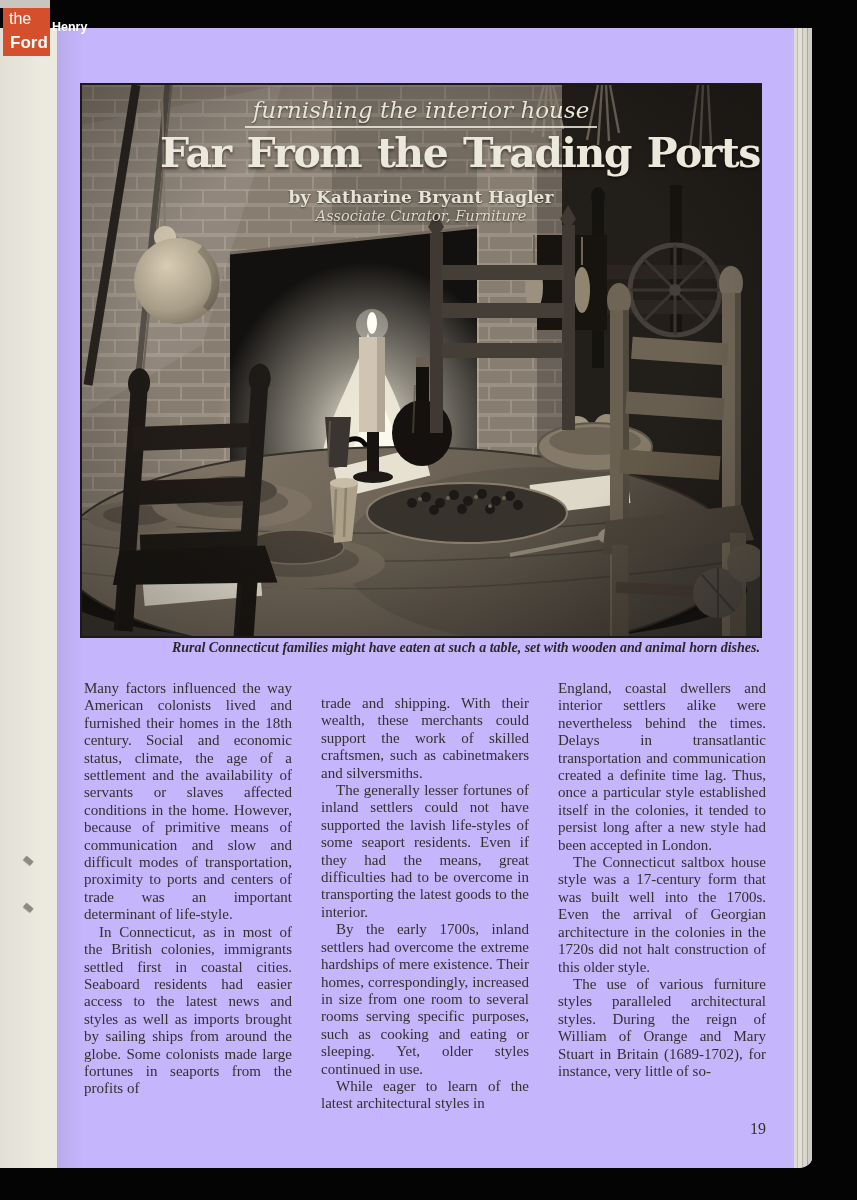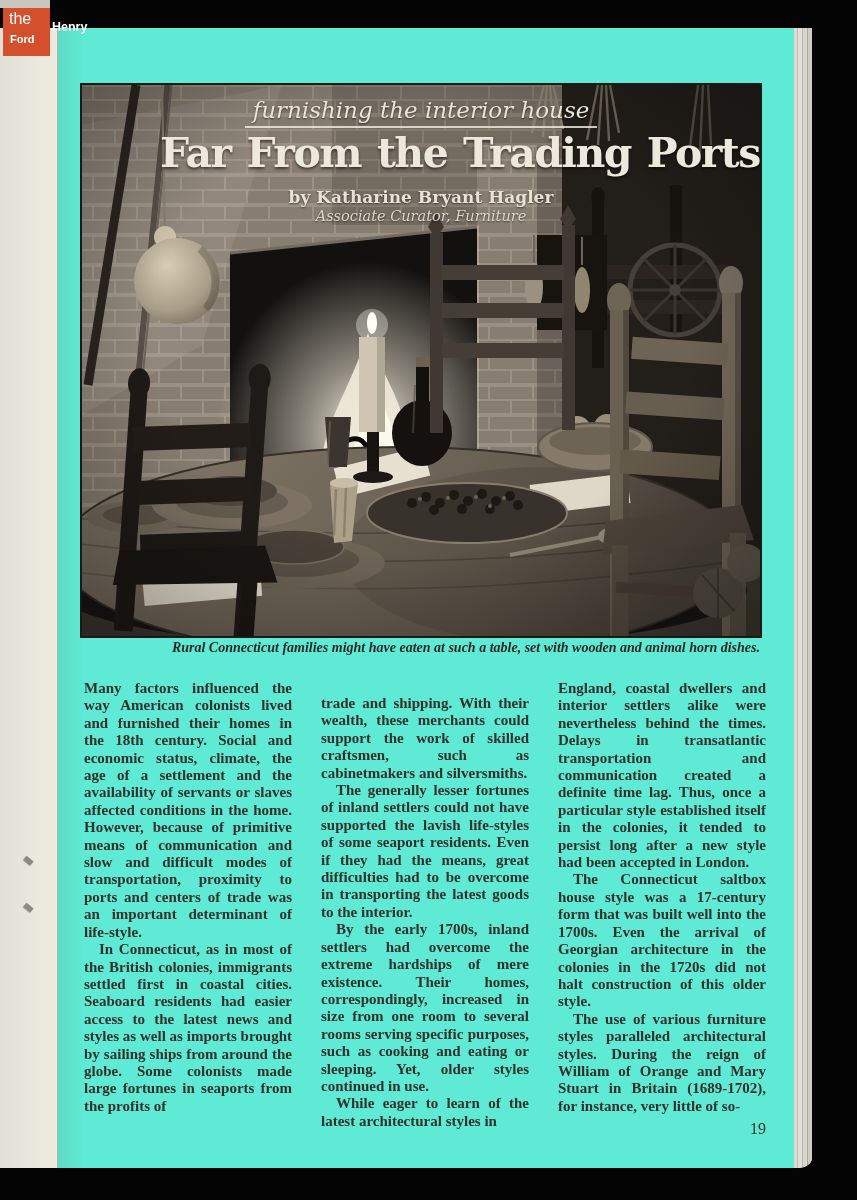--- a/index.html
+++ b/index.html
@@ -13,25 +13,25 @@
   
   .top-sliver{position:absolute;left:0;top:0;width:50px;height:8px;background:#c9c6bf;}
   
   .logo{
     position:absolute;left:3px;top:8px;width:47px;height:48px;
     background:#d4502c;color:#fff;z-index:30;
     font-family:"Liberation Sans", sans-serif;
   }
   .logo .the{position:absolute;left:6px;top:2px;font-size:16px;font-weight:400;letter-spacing:0;}
   .logo .henry{position:absolute;left:15px;top:12px;font-size:12.5px;font-weight:700;padding-left:34px;}
-  .logo .ford{position:absolute;left:7px;top:25px;font-size:11px;font-weight:700;text-align:right;}
+  .logo .ford{position:absolute;left:7px;top:25px;font-size:17px;font-weight:700;text-align:right;}
   
   .page{
     position:absolute;left:0;top:28px;width:812px;height:1140px;
-    background:#5eead4;
+    background:#c4b5fd;
     border-bottom-right-radius:14px 10px;
     border-top-right-radius:4px;
   }
   .page-edge-stack{
     position:absolute;right:0;top:0;bottom:0;width:18px;
     background:repeating-linear-gradient(90deg,
       #dedbd2 0 3px,#c0bdb4 3px 4px,#e3e0d7 4px 8px,
       #b6b3aa 8px 9px,#d9d6cd 9px 13px,#a9a69d 13px 14px,#cfccc3 14px 18px);
     border-bottom-right-radius:14px 10px;
   }
@@ -84,21 +84,21 @@
     text-align:right;font-style:italic;font-weight:700;font-size:14px;
     color:#2b2824;white-space:nowrap;
   }
   
   .col{
     position:absolute;top:652px;width:208px;
     text-align:justify;
     font-size:15px;line-height:17.4px;
     color:#34302b;
   }
-  .col p{margin:0;font-weight:bold;}
+  .col p{margin:0;}
   .col p.indent{text-indent:15px;}
   .c1{left:84px;} .c2{left:321px;margin-top:15px;} .c3{left:558px;}
   .page-number{
     position:absolute;left:558px;top:1092px;width:208px;
     text-align:right;font-size:16px;color:#34302b;
   }
 </style>
 </head>
 <body>
 

